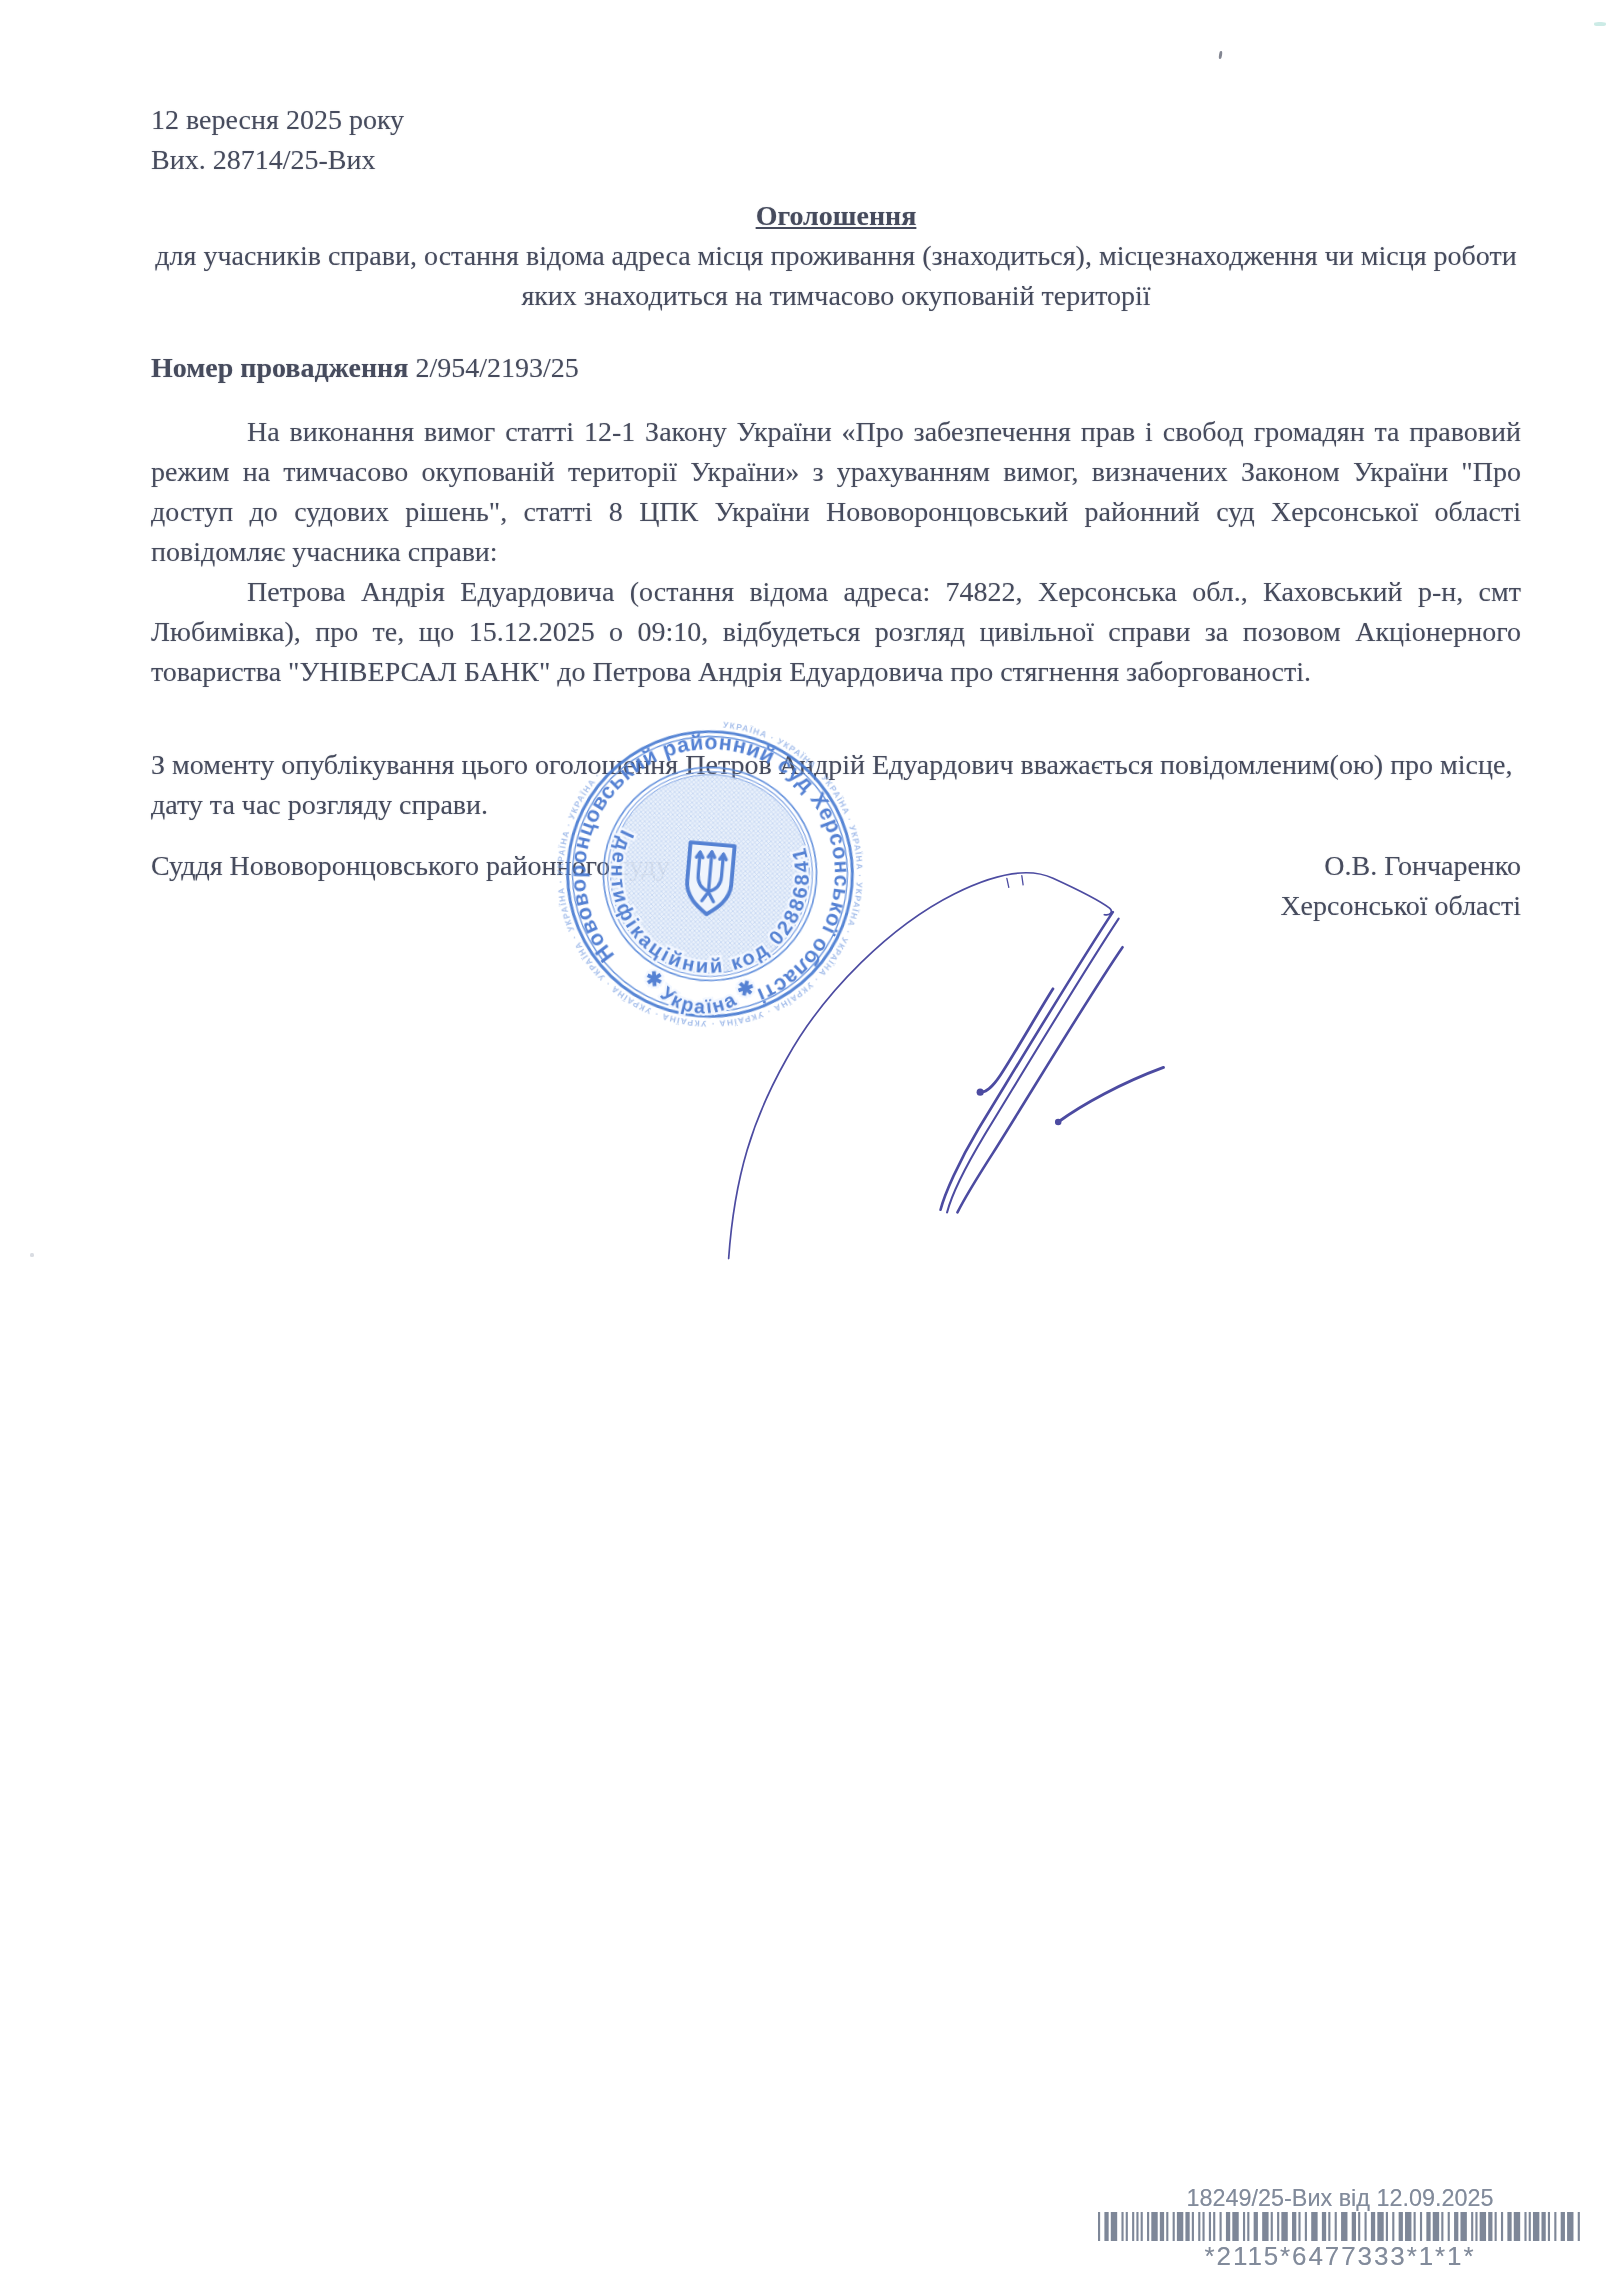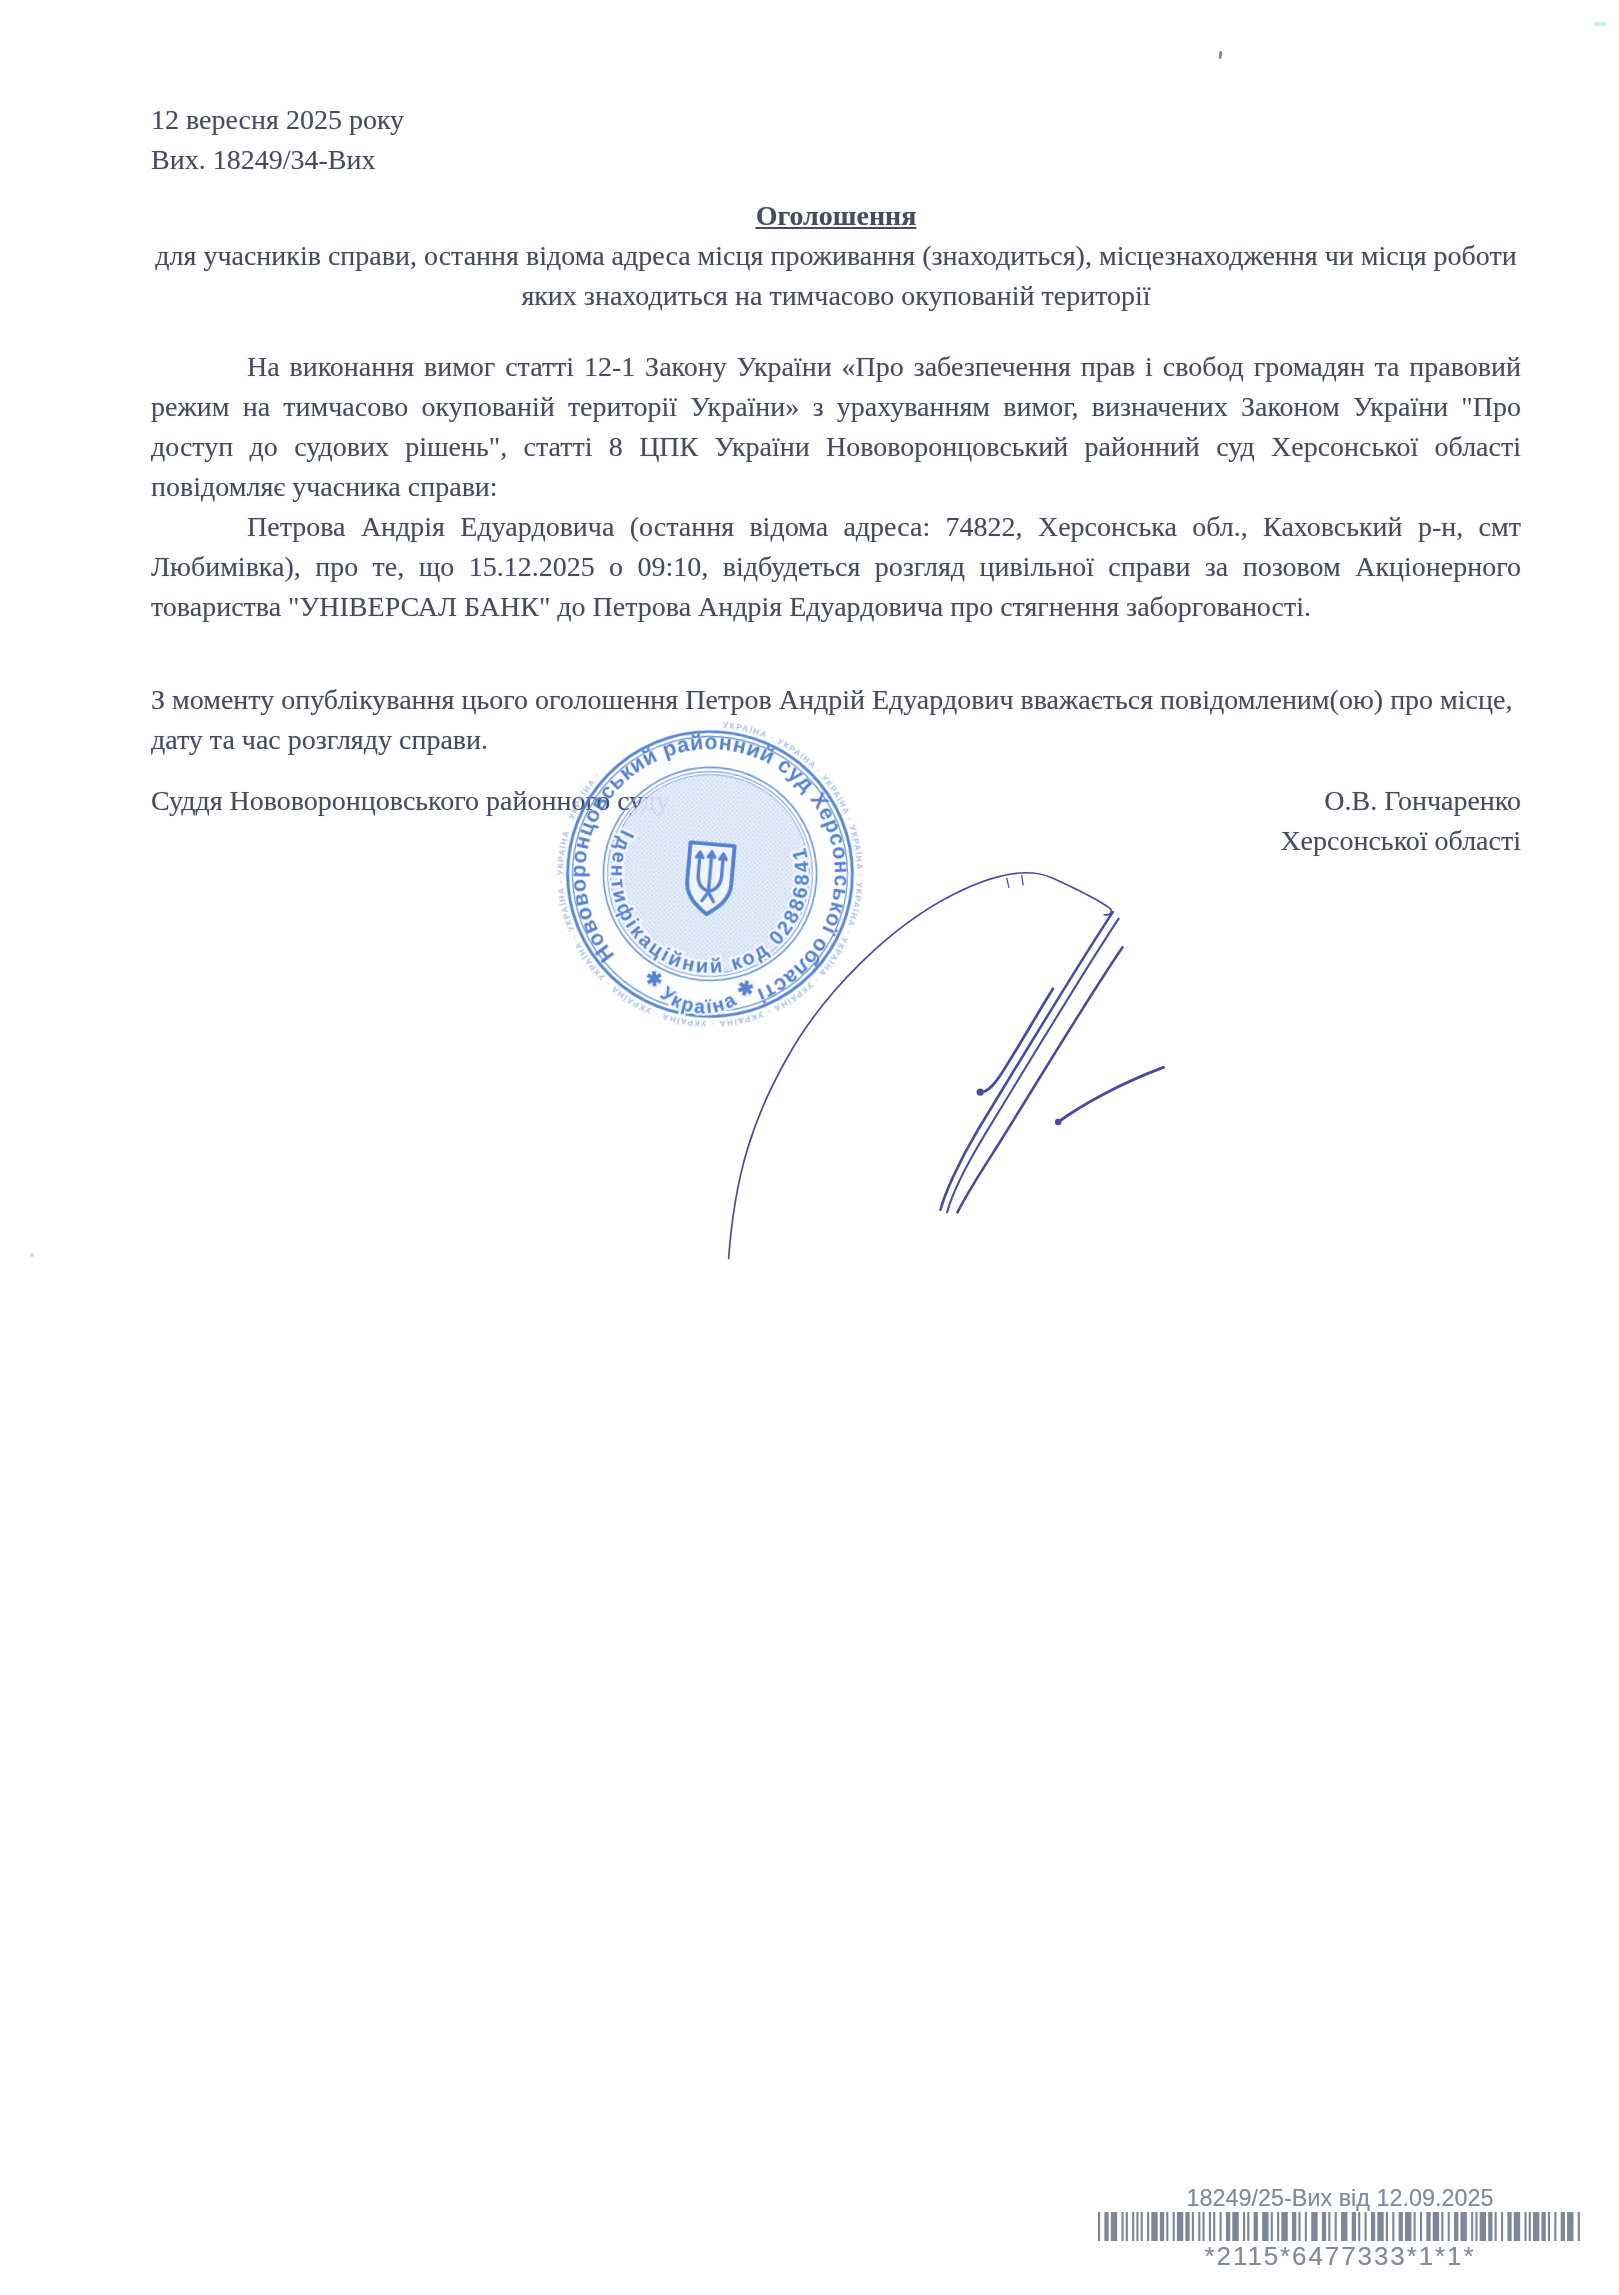--- a/index.html
+++ b/index.html
@@ -63,26 +63,27 @@
   .speck2{left:1594px;top:22px;width:11.7px;height:3.9px;background:#bfe6e0;opacity:.8;}
   .speck3{left:30px;top:1253px;width:3.9px;height:3.9px;background:#c9cdd5;opacity:.7;}
 </style>
 </head>
 <body>
 
 <div class="page">
 
   <div class="content">
     <div class="hdr-line">12 вересня 2025 року</div>
-    <div class="hdr-line">Вих. 18249/34-Вих</div>
+    <div class="hdr-line">Вих. 28714/25-Вих</div>
 
     <div class="title">Оголошення</div>
     <div class="subtitle">для учасників справи, остання відома адреса місця проживання (знаходиться), місцезнаходження чи місця роботи яких знаходиться на тимчасово окупованій території</div>
 
     <div class="case-block">
+      <div><span class="b">Номер провадження</span>&nbsp;<span>2/954/2193/25</span></div>
     </div>
 
     <p class="para first">На виконання вимог статті 12-1 Закону України «Про забезпечення прав і свобод громадян та правовий режим на тимчасово окупованій території України» з урахуванням вимог, визначених Законом України "Про доступ до судових рішень", статті 8 ЦПК України Нововоронцовський районний суд Херсонської області повідомляє учасника справи:</p>
     <p class="para">Петрова Андрія Едуардовича (остання відома адреса: 74822, Херсонська обл., Каховський р-н, смт Любимівка), про те, що 15.12.2025 о 09:10, відбудеться розгляд цивільної справи за позовом Акціонерного товариства "УНІВЕРСАЛ БАНК" до Петрова Андрія Едуардовича про стягнення заборгованості.</p>
     <p class="para noindent">З моменту опублікування цього оголошення Петров Андрій Едуардович вважається повідомленим(ою) про місце, дату та час розгляду справи.</p>
 
     <div class="judge-row">
       <span>Суддя Нововоронцовського районного суду</span>
       <span>О.В. Гончаренко</span>
     </div>

